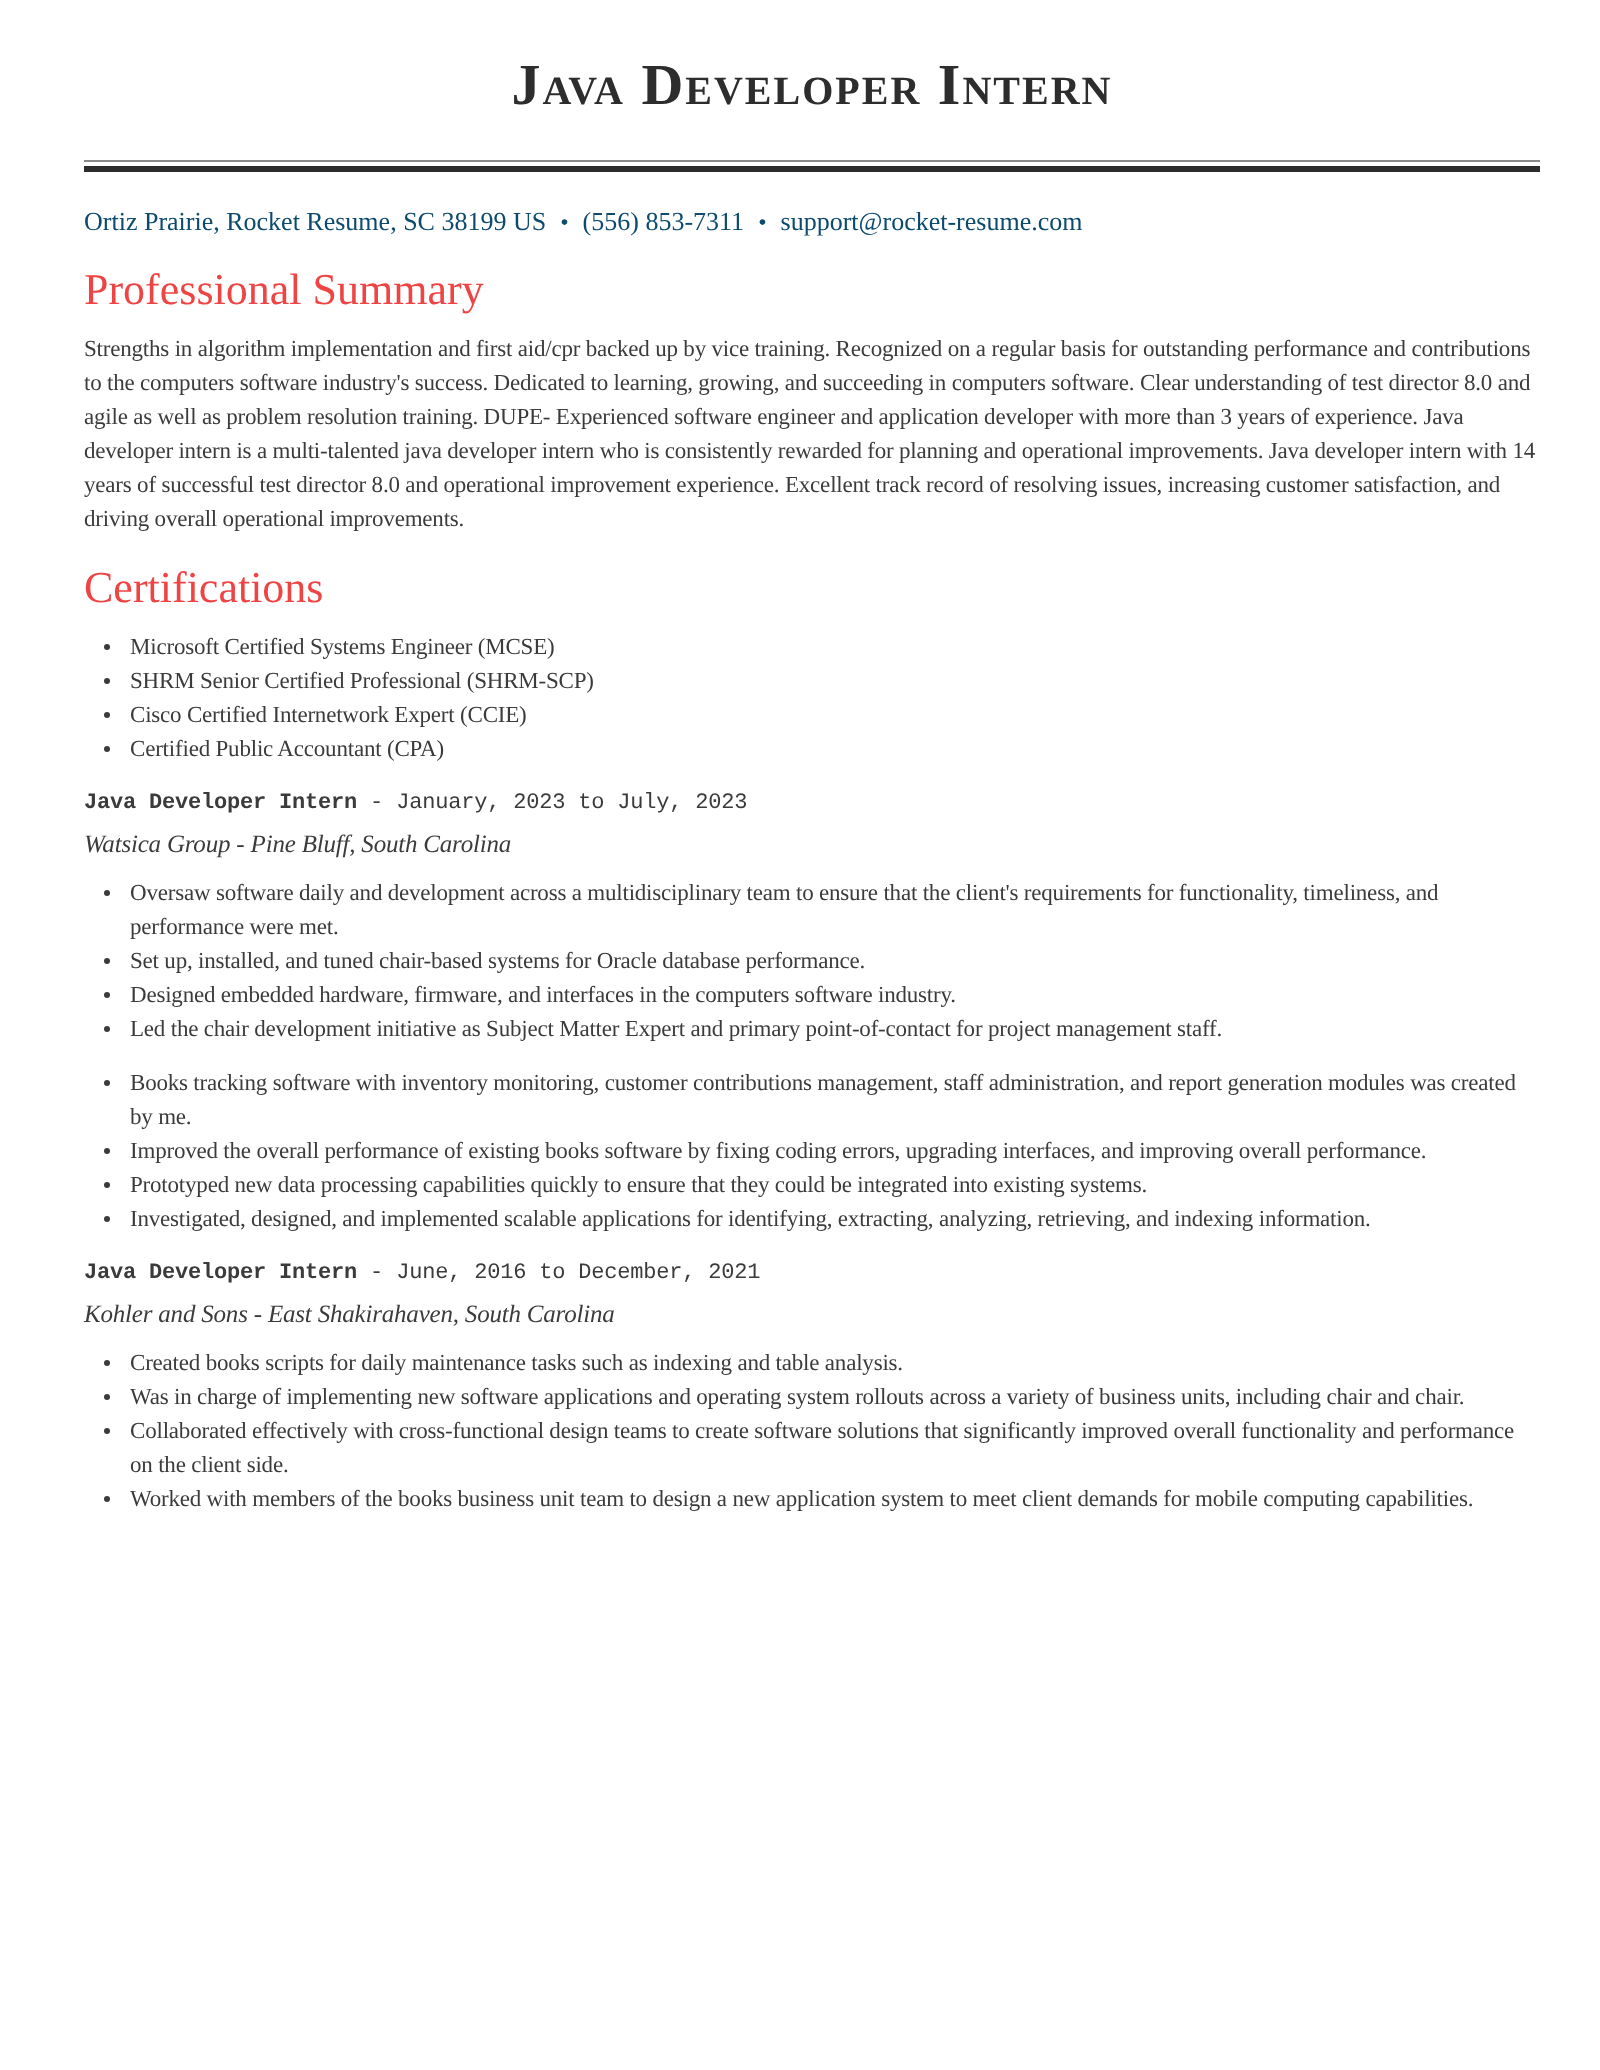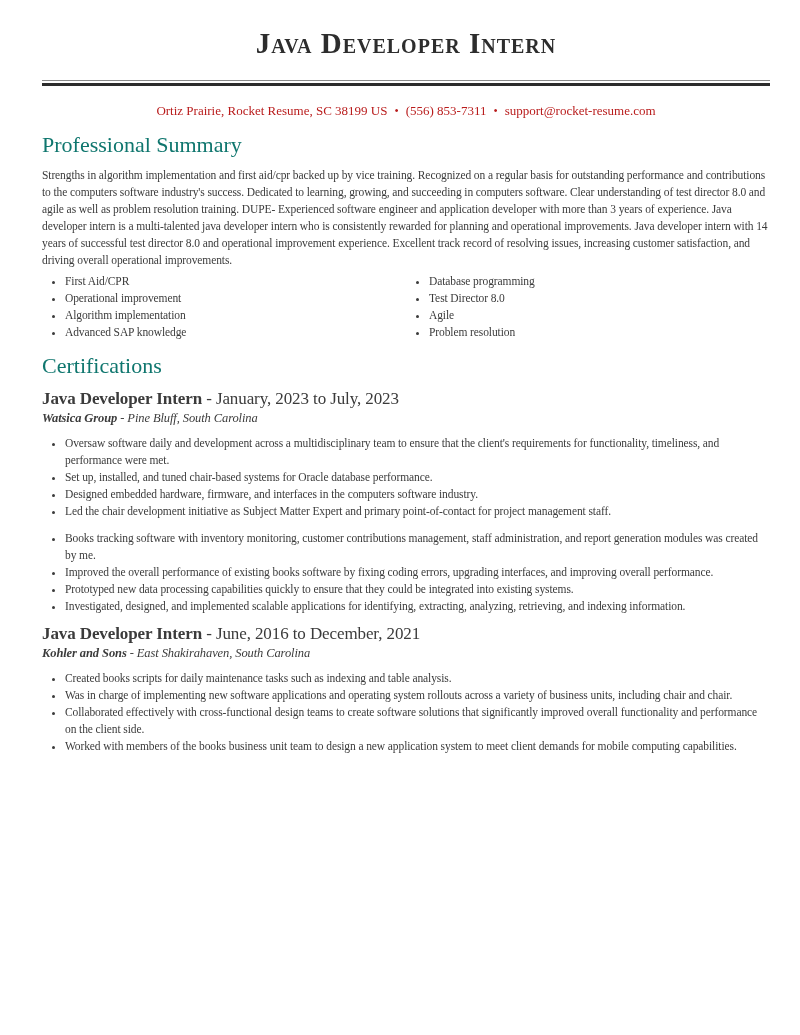--- a/index.html
+++ b/index.html
@@ -25,34 +25,33 @@
     color: #2d2d2d;
   }
   .header-rule {
     margin-top: 20px;
     height: 2px;
     border-top: 1px solid #8a8a8a;
     border-bottom: 3px solid #2c2c2c;
   }
   .contact {
     margin: 16px 0 6px 0;
-    text-align: center;
     font-size: 13px;
     line-height: 18px;
-    color: #b91c1c;
+    color: #0c4a6e;
   }
   .contact .sep { margin: 0 7px; font-size: 12px; }
 
   
   h2.section-heading {
     margin: 11px 0 8px 0;
     font-size: 22px;
     line-height: 28px;
     font-weight: 400;
-    color: #0f766e;
+    color: #ef4444;
   }
   .body-text {
     margin: 0;
     font-size: 11.5px;
     line-height: 17px;
     letter-spacing: -0.1px;
   }
   ul.dot-list {
     margin: 4px 0 0 0;
     padding-left: 23px;
@@ -60,64 +59,56 @@
   ul.dot-list li {
     font-size: 11.5px;
     line-height: 17px;
     letter-spacing: -0.1px;
   }
   .skills-columns { display: flex; }
   .skills-columns ul { width: 50%; box-sizing: border-box; margin-top: 4px; }
 
   
   .job { margin-top: 10px; }
-  .job-title-line { font-size: 17px; line-height: 17px; letter-spacing: -0.1px; }
+  .job-title-line { font-size: 11px; line-height: 17px; letter-spacing: -0.1px; font-family: Liberation Mono, monospace; }
   .job-title { font-weight: 700; }
   .job-company-line {
     margin-top: 3px;
     font-size: 12.5px;
     line-height: 17px;
     font-style: italic;
     letter-spacing: -0.1px;
   }
-  .job-company { font-weight: 700; }
+  .job-company { font-weight: 400; }
   .job ul.dot-list { margin-top: 8px; }
 </style>
 </head>
 <body>
 
 <div class="page">
 
   <h1 class="resume-title">Java Developer Intern</h1>
 
   <div class="header-rule"></div>
 
   <div class="contact">
     <span>Ortiz Prairie, Rocket Resume, SC 38199 US</span><span class="sep">•</span><span>(556) 853-7311</span><span class="sep">•</span><span>support@rocket-resume.com</span>
   </div>
 
   <h2 class="section-heading">Professional Summary</h2>
   <p class="body-text">Strengths in algorithm implementation and first aid/cpr backed up by vice training. Recognized on a regular basis for outstanding performance and contributions to the computers software industry's success. Dedicated to learning, growing, and succeeding in computers software. Clear understanding of test director 8.0 and agile as well as problem resolution training. DUPE- Experienced software engineer and application developer with more than 3 years of experience. Java developer intern is a multi-talented java developer intern who is consistently rewarded for planning and operational improvements. Java developer intern with 14 years of successful test director 8.0 and operational improvement experience. Excellent track record of resolving issues, increasing customer satisfaction, and driving overall operational improvements.</p>
 
-  <div class="skills-columns">
-    <ul class="dot-list">
-      <li>First Aid/CPR</li>
-      <li>Operational improvement</li>
-      <li>Algorithm implementation</li>
-      <li>Advanced SAP knowledge</li>
-    </ul>
-    <ul class="dot-list">
-      <li>Database programming</li>
-      <li>Test Director 8.0</li>
-      <li>Agile</li>
-      <li>Problem resolution</li>
-    </ul>
-  </div>
 
   <h2 class="section-heading">Certifications</h2>
+  <ul class="dot-list">
+    <li>Microsoft Certified Systems Engineer (MCSE)</li>
+    <li>SHRM Senior Certified Professional (SHRM-SCP)</li>
+    <li>Cisco Certified Internetwork Expert (CCIE)</li>
+    <li>Certified Public Accountant (CPA)</li>
+  </ul>
 
 
   <div class="job">
     <div class="job-title-line">
       <span class="job-title">Java Developer Intern</span>
       <span>-</span>
       <span>January, 2023 to July, 2023</span>
     </div>
     <div class="job-company-line">
       <span class="job-company">Watsica Group</span>

